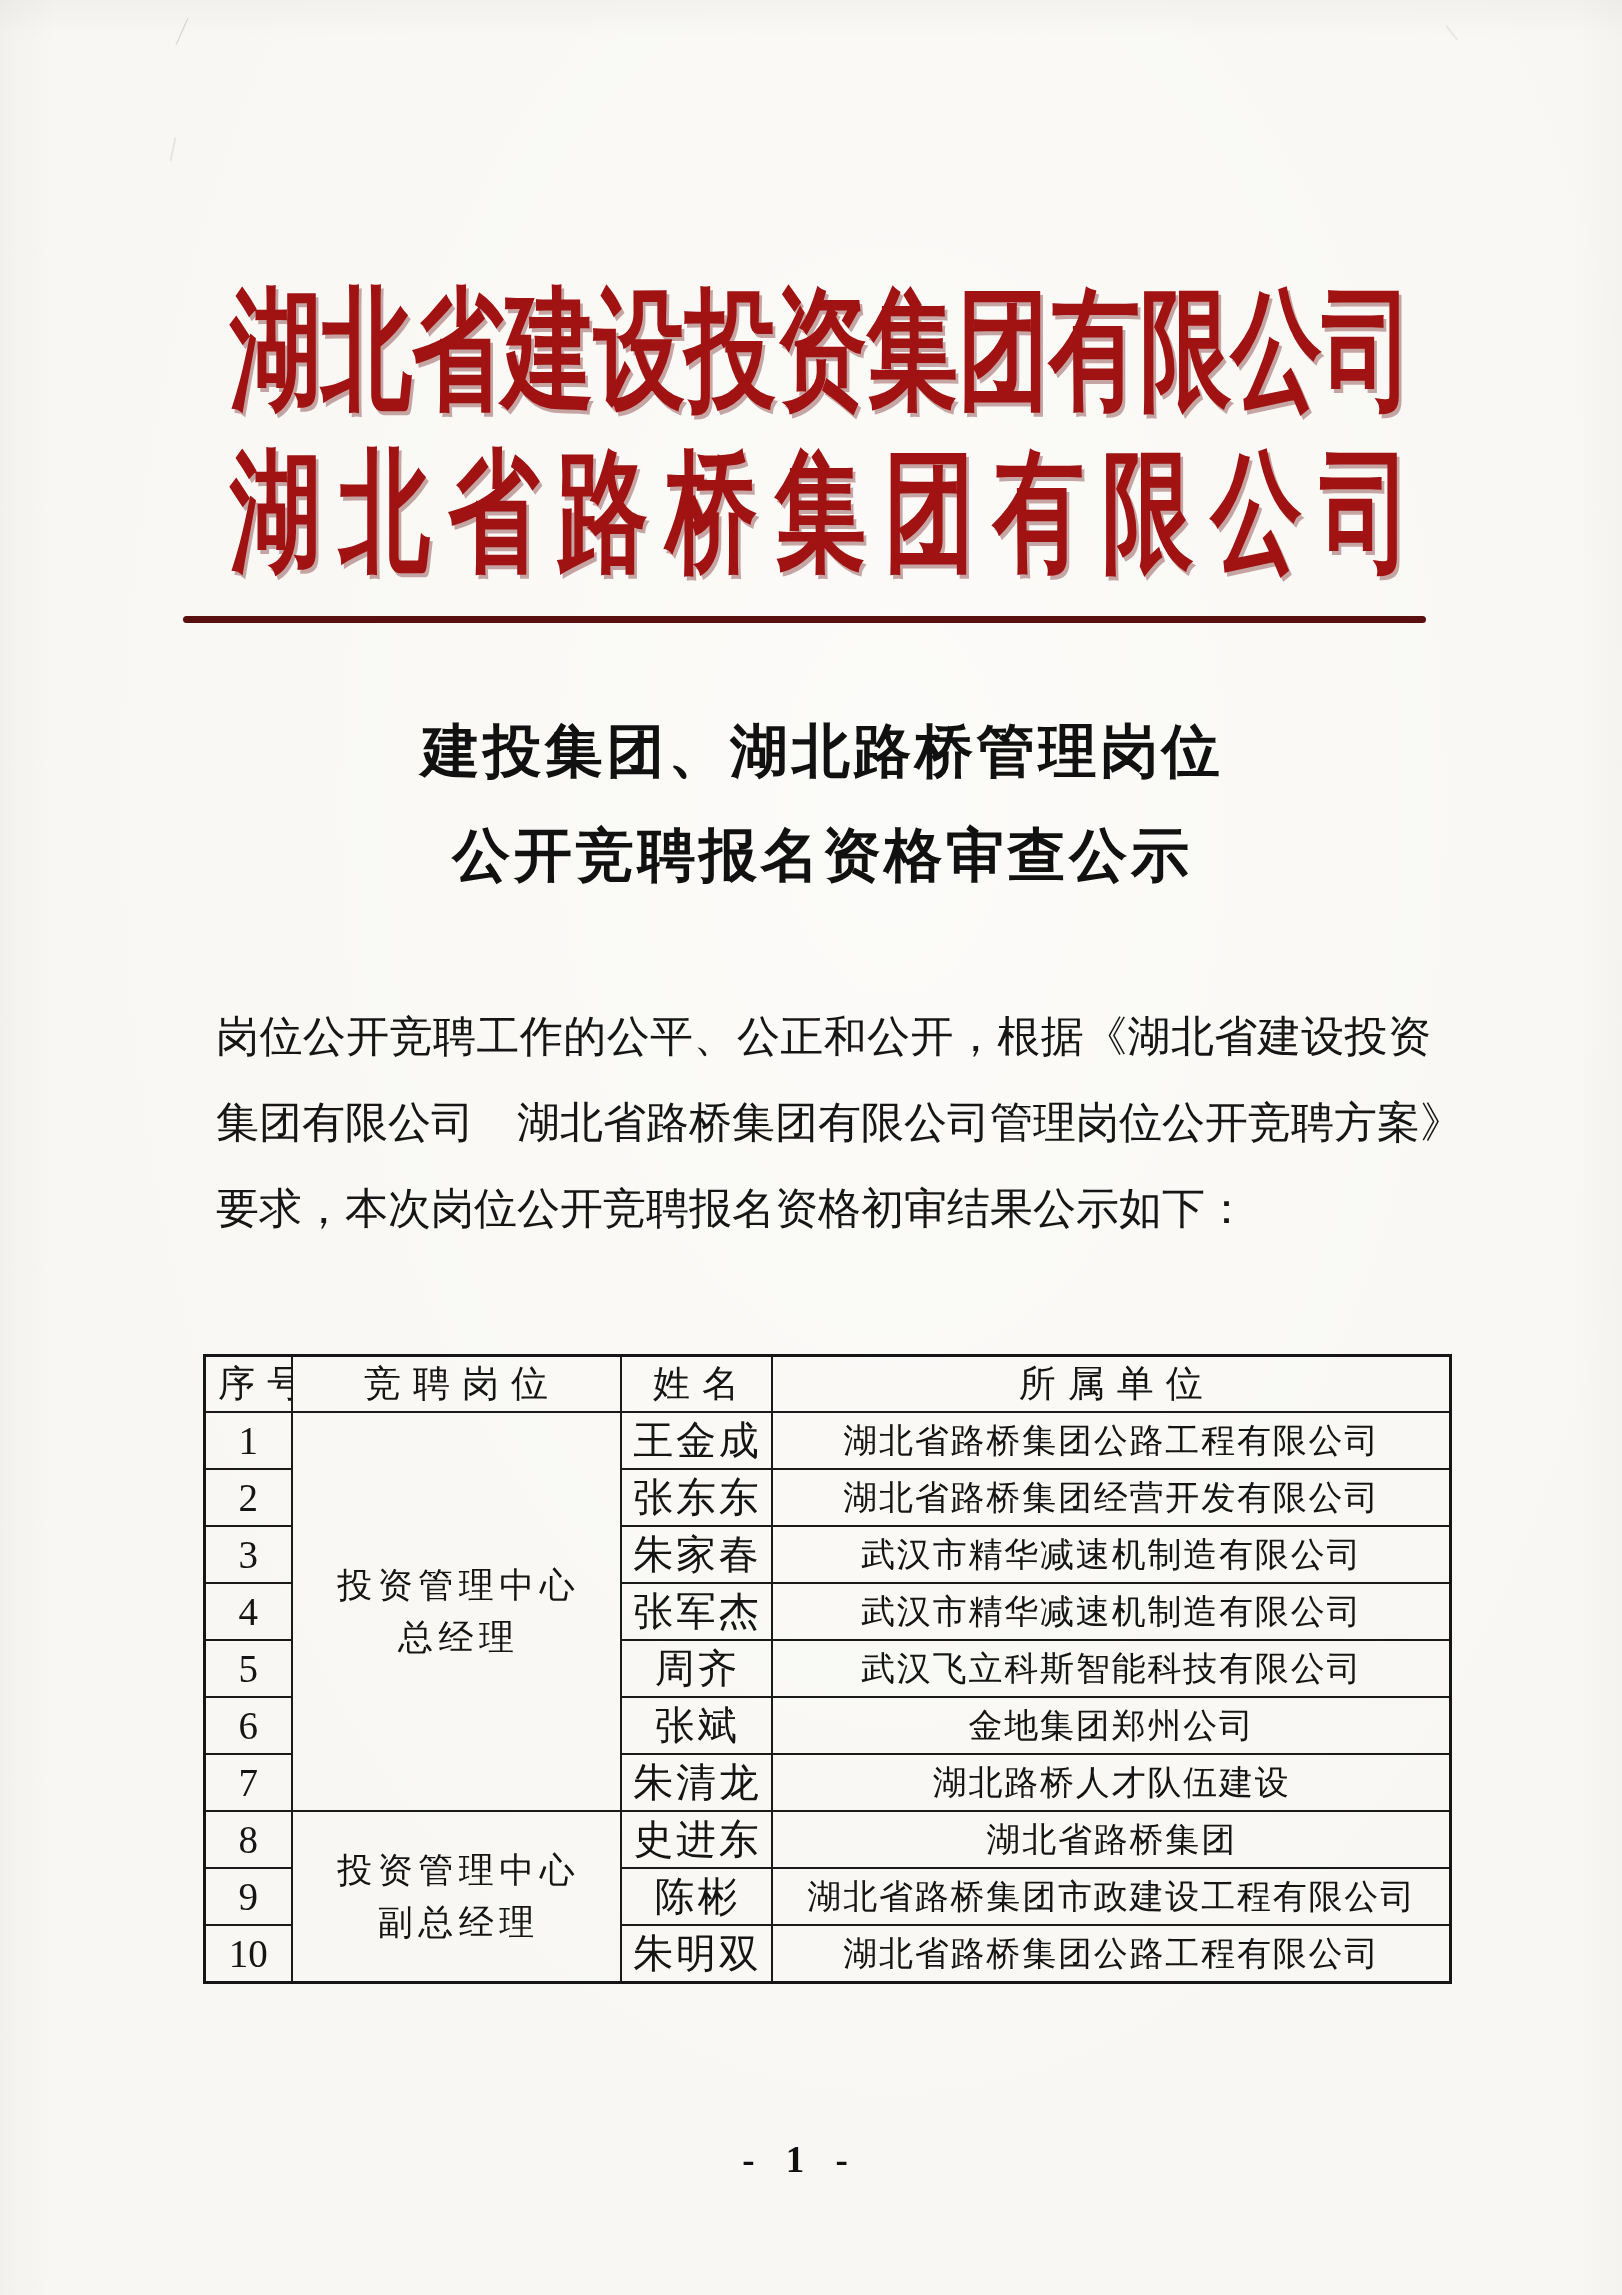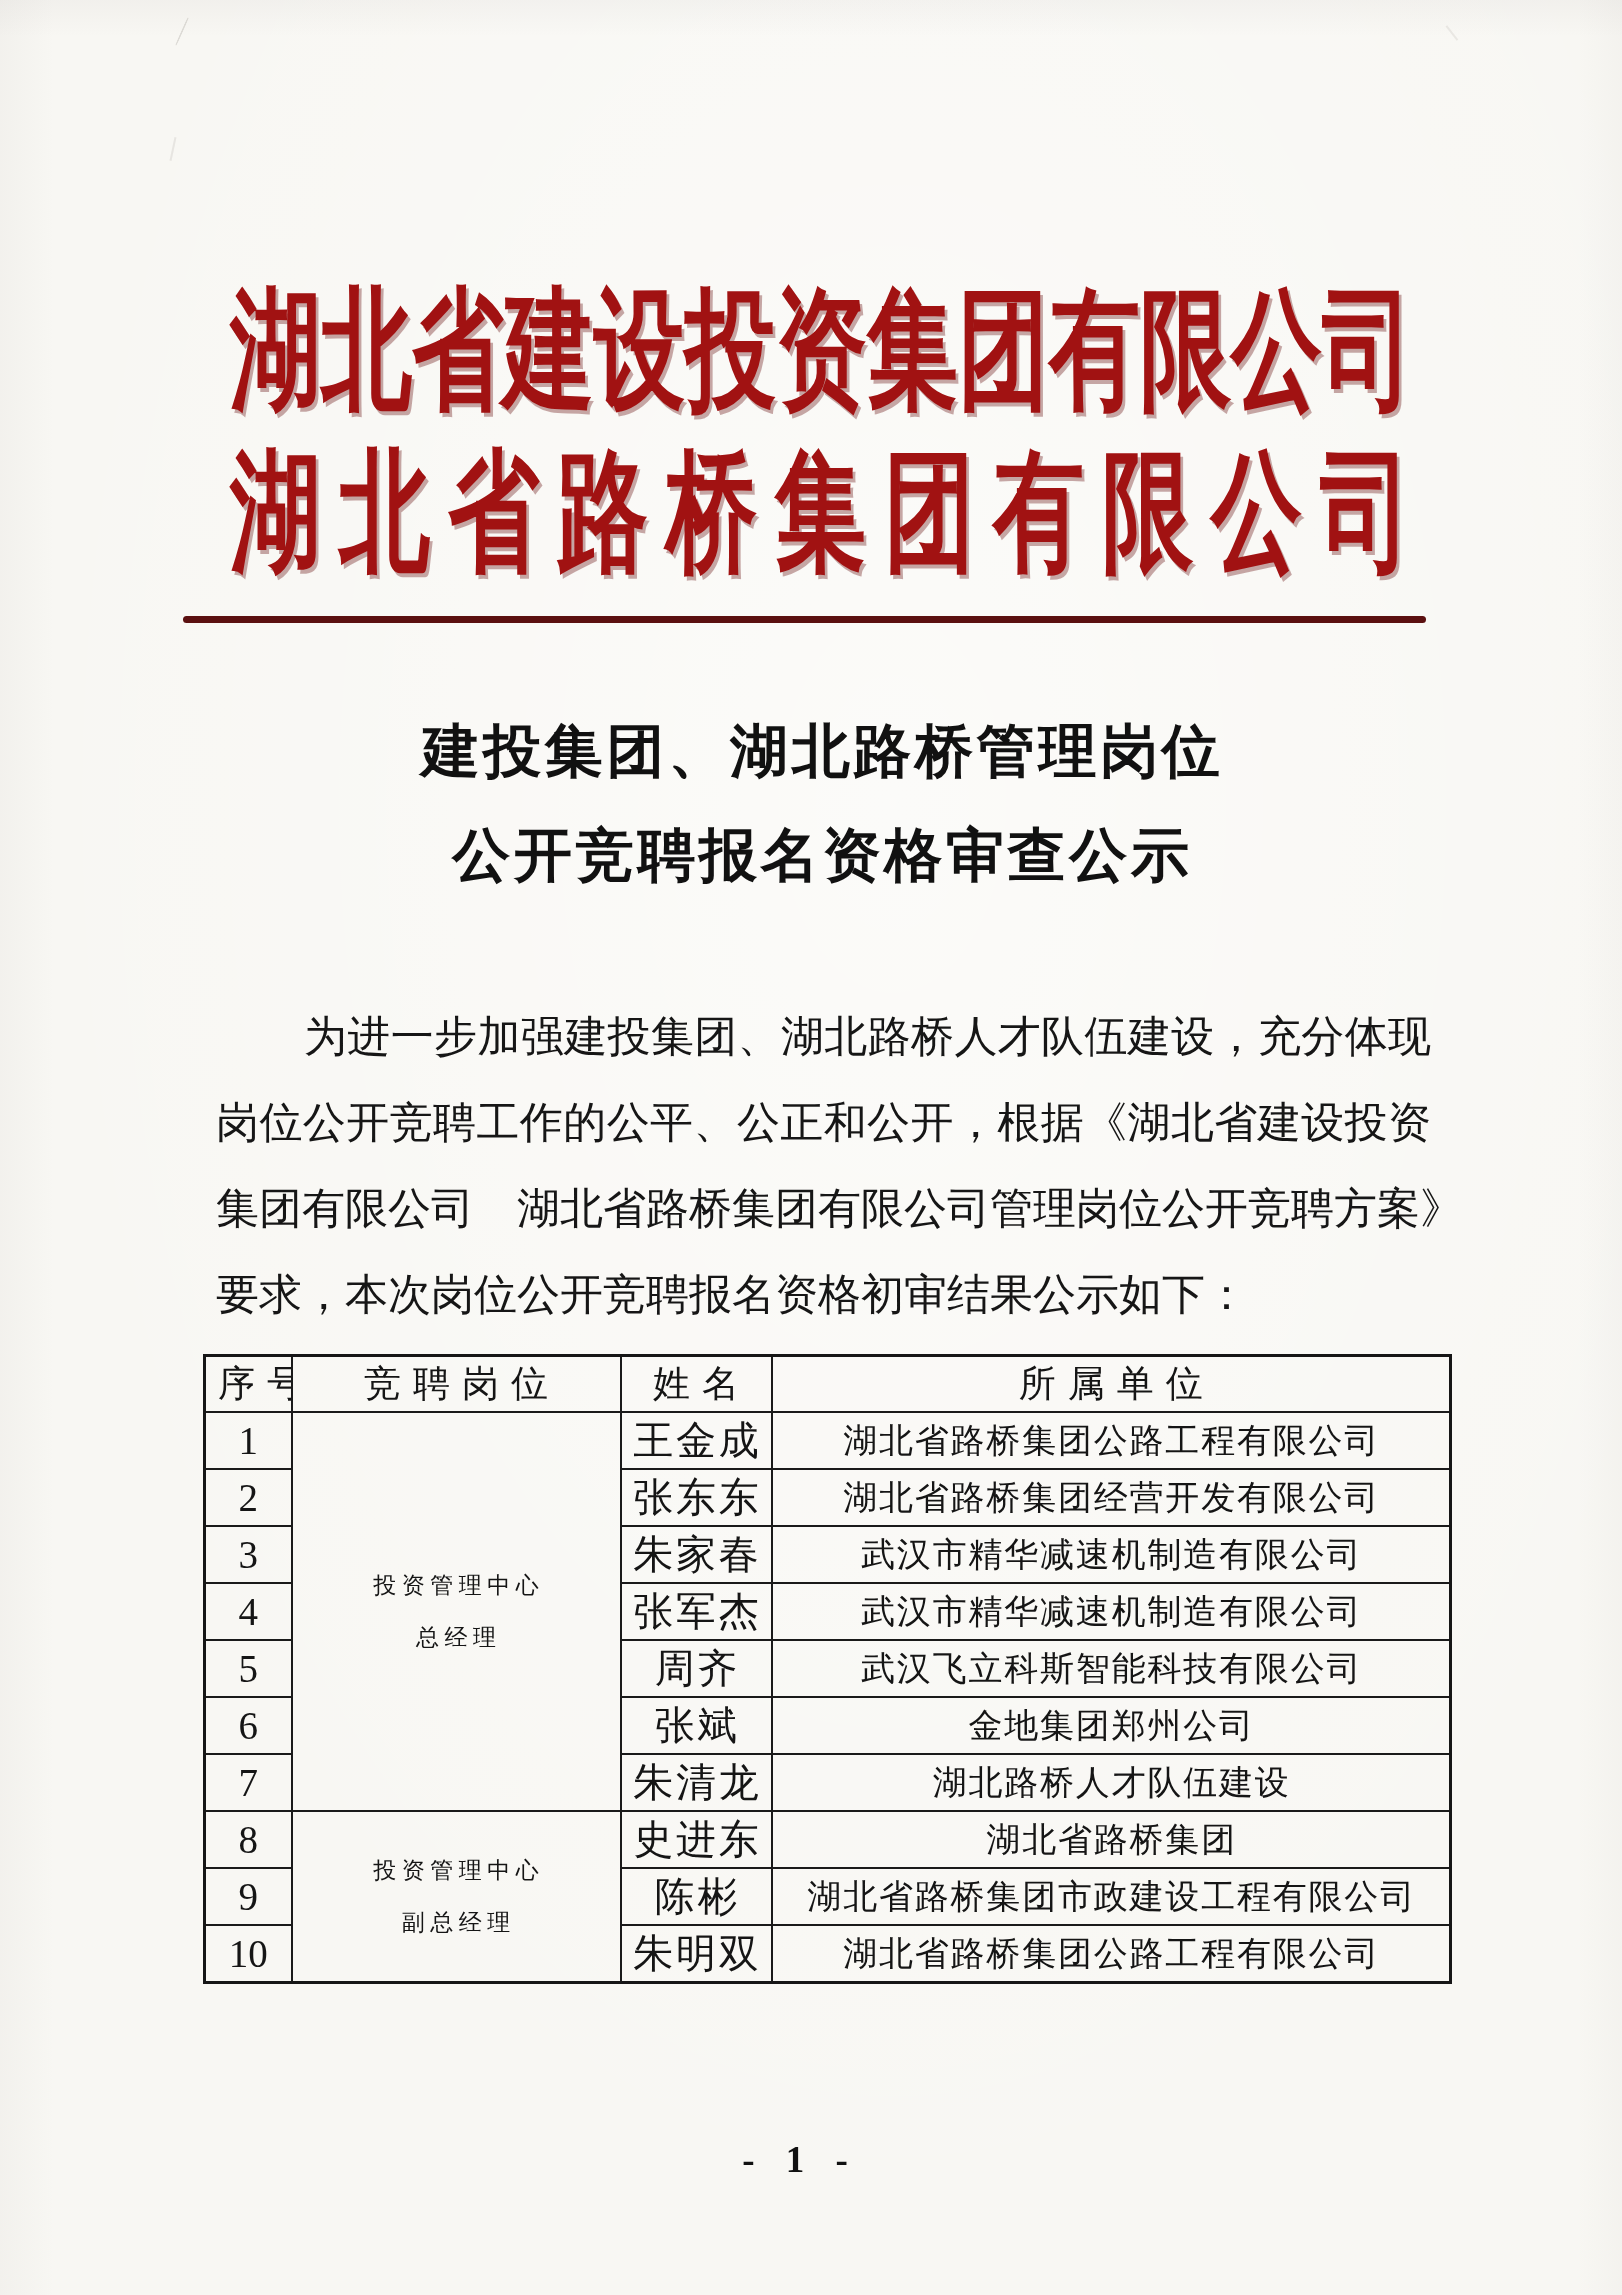--- a/index.html
+++ b/index.html
@@ -65,21 +65,21 @@
   }
   th,td{
     border:2.7px solid #1a1a1a;padding:0;text-align:center;vertical-align:middle;
     font-weight:400;color:#151515;overflow:hidden;white-space:nowrap;
   }
   th{height:54px;font-size:37px;letter-spacing:12px;text-indent:12px;}
   td{height:55px;}
   td.col-no{font-size:39px;}
   td.col-name{font-size:40px;letter-spacing:2.7px;text-indent:2.7px;margin-top:36px;}
   td.col-unit{font-size:34px;letter-spacing:1.8px;text-indent:1.8px;}
-  td.col-pos{font-size:23px;}
+  td.col-pos{font-size:35px;}
   td.col-pos div{line-height:52px;letter-spacing:5.5px;text-indent:5.5px;}
 
   
   .page-number{
     position:absolute;top:2138px;left:0;width:1590px;text-align:center;
     font-size:37px;font-weight:700;letter-spacing:11px;text-indent:11px;color:#111;
     white-space:nowrap;
   }
 </style>
 </head>
@@ -116,21 +116,20 @@
     <span>限</span>
     <span>公</span>
     <span>司</span>
   </div>
 <div class="lh-rule" style="background: rgb(91, 16, 16);"></div>
 
 <div class="doc-title-line t-1">建投集团、湖北路桥管理岗位</div>
 <div class="doc-title-line t-2">公开竞聘报名资格审查公示</div>
 
 <div class="paragraph">
-  <div class="p-line p-first">为进一步加强建投集团、湖北路桥人才队伍建设，充分体现</div>
   <div class="p-line">岗位公开竞聘工作的公平、公正和公开，根据《湖北省建设投资</div>
   <div class="p-line">集团有限公司　湖北省路桥集团有限公司管理岗位公开竞聘方案》</div>
   <div class="p-line p-last">要求，本次岗位公开竞聘报名资格初审结果公示如下：</div>
 </div>
 
 <div class="tbl-wrap">
   <table>
     <colgroup>
       <col style="width:87px">
         <col style="width:329px">

